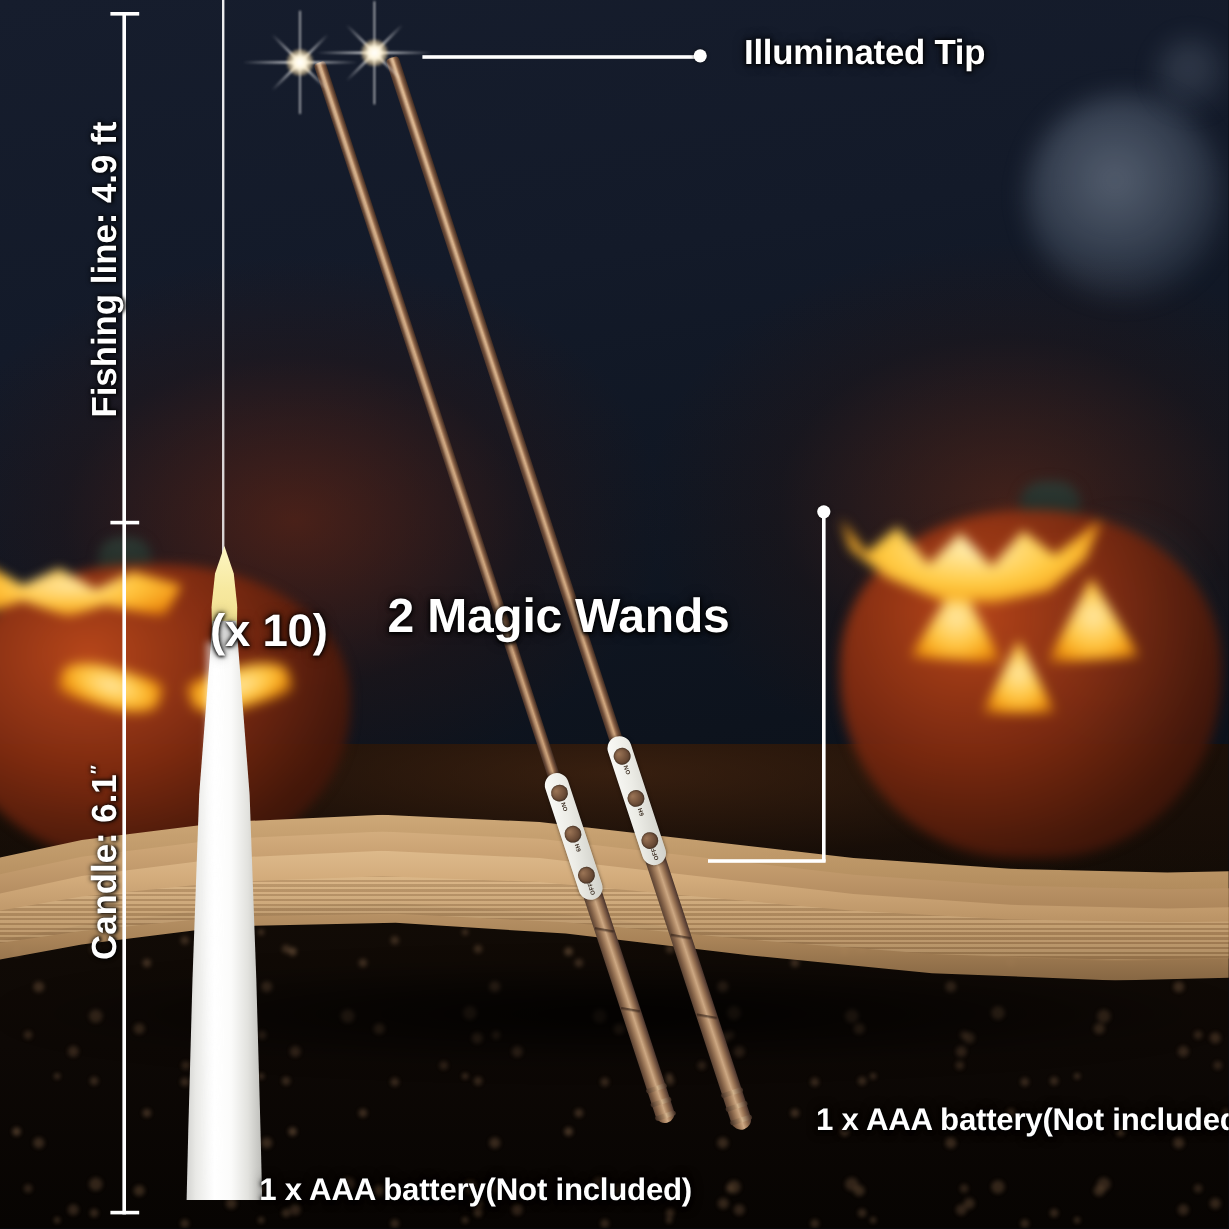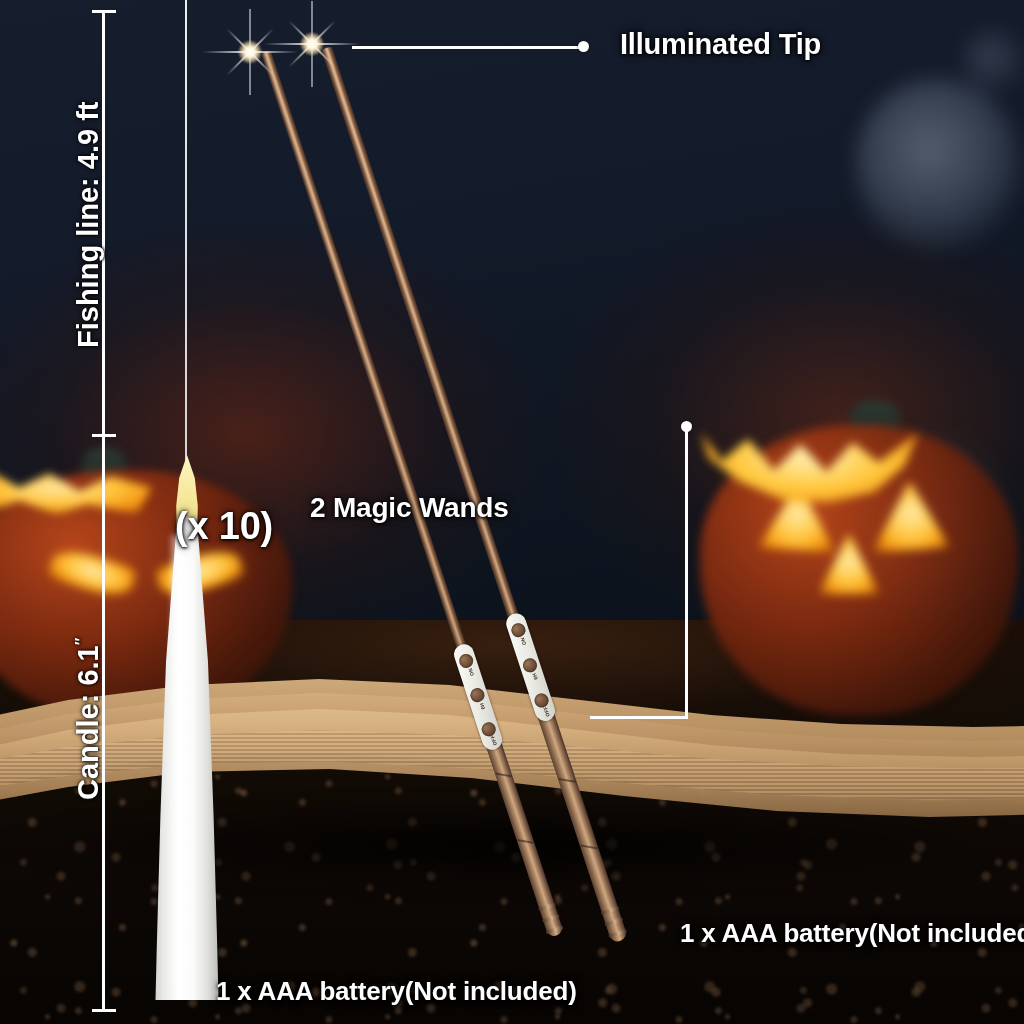--- a/index.html
+++ b/index.html
@@ -228,21 +228,21 @@
 
   #wand-lead-dot{left:681px;top:421px;}
   #wand-lead-v{left:685px;top:428px;width:3px;height:290px;}
   #wand-lead-h{left:590px;top:716px;width:98px;height:3px;}
 
   #instr{left:498px;top:252px;}
   .instr-line{color:#fff;font-weight:700;font-size:27.5px;line-height:1.14;white-space:nowrap;
     text-shadow:0 0 4px rgba(0,0,0,.95), 0 1px 3px rgba(0,0,0,.9);}
   .instr-indent{padding-left:66px;}
 
-  #magic-wands-label{left:310px;top:492px;font-size:28px;}
+  #magic-wands-label{left:323px;top:492px;font-size:40px;}
   #x10-label{left:130px;top:505px;font-size:38px;margin-left:45px;}
   #batt-left{left:216px;top:976px;font-size:26px;}
   #batt-right{left:680px;top:918px;font-size:26px;}
 </style>
 </head>
 <body>
 
 <div id="stage">
 
   <div class="bg-sky"></div>

